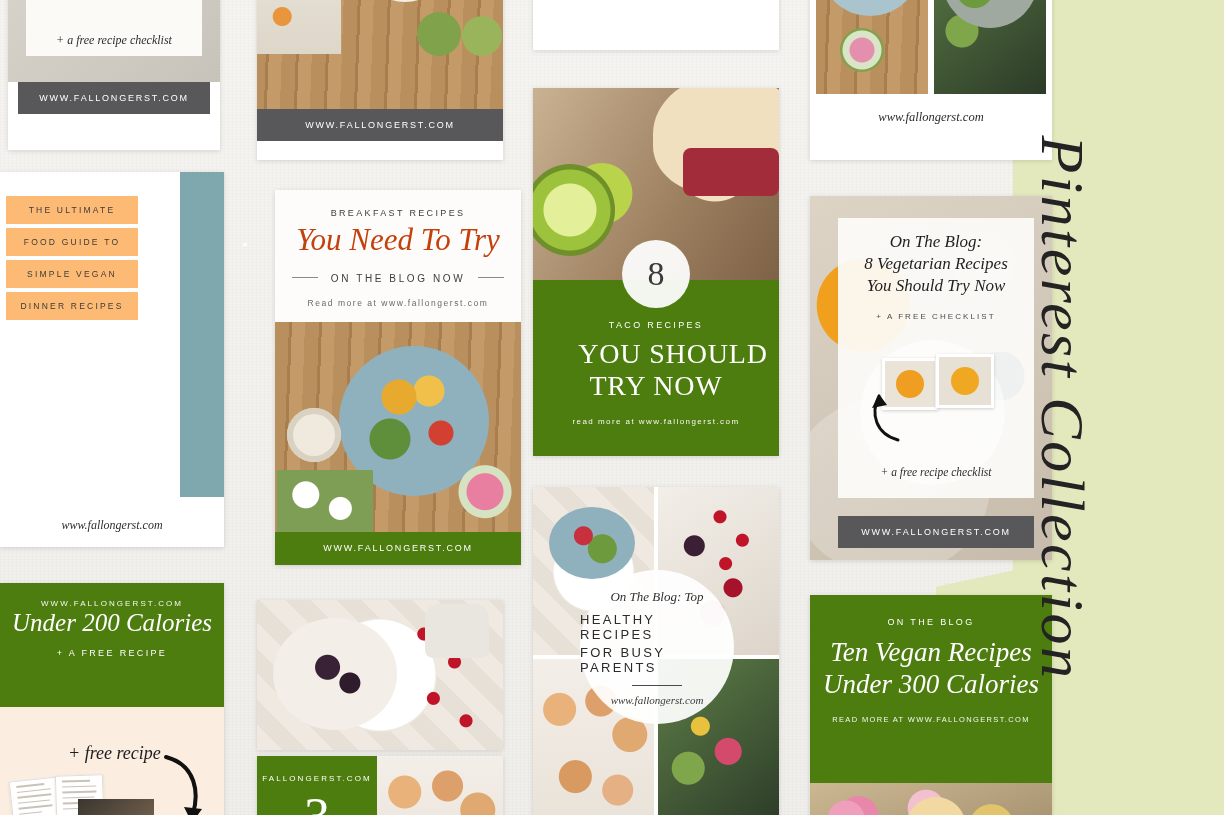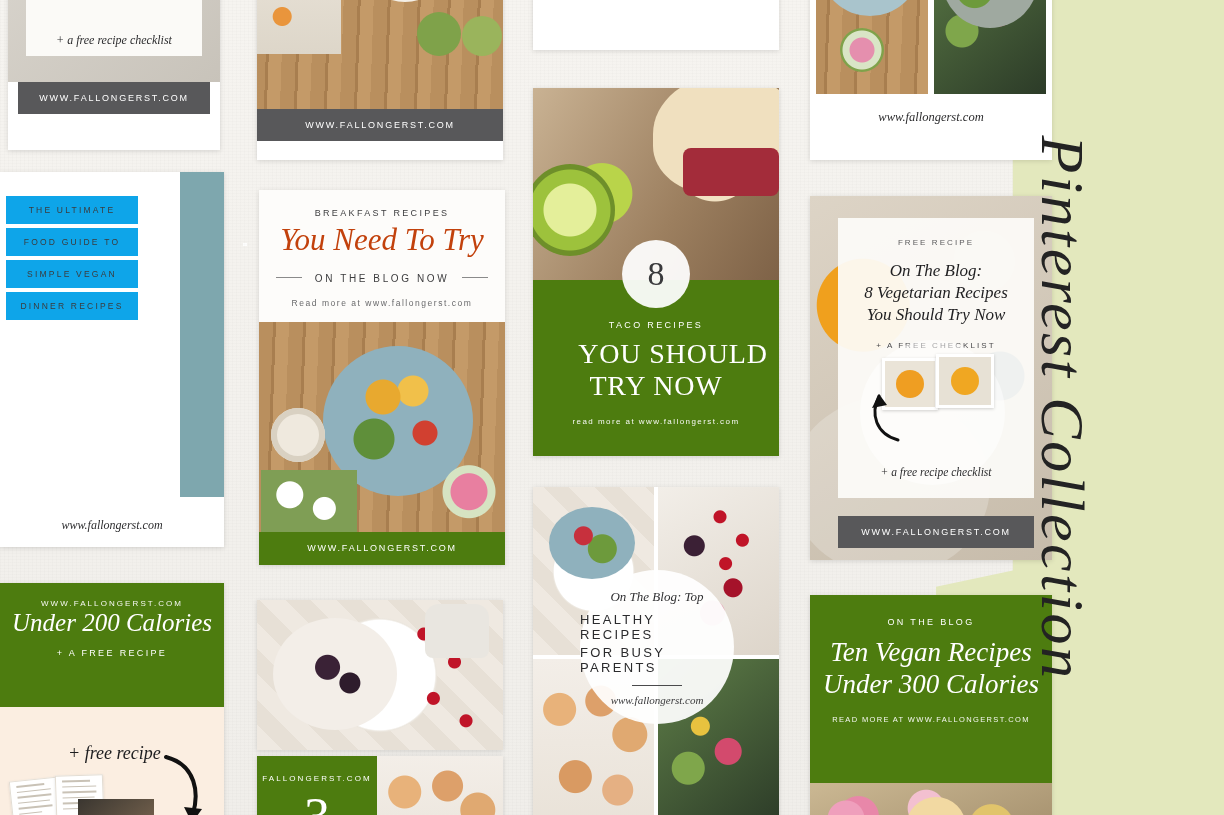--- a/index.html
+++ b/index.html
@@ -85,21 +85,21 @@
       radial-gradient(circle at 22% 30%, #e8b27a 0 16px, transparent 17px),
       radial-gradient(circle at 56% 25%, #dda06a 0 15px, transparent 16px),
       radial-gradient(circle at 80% 45%, #e0a971 0 17px, transparent 18px),
       radial-gradient(circle at 35% 70%, #d99a62 0 16px, transparent 17px),
       radial-gradient(circle at 70% 78%, #e5b083 0 15px, transparent 16px),
       linear-gradient(#f3eee8,#e9e2d8); }
 
   
   .band-dark  { background:#58585a; color:#fff; }
   .band-teal  { background:#4d7c0f; color:#fff; }
-  .band-white { background:#0ea5e9; color:#3b3b3d; }
+  .band-white { background:#fdba74; color:#3b3b3d; }
   .band-cream { background:#fbeee1; color:#2f2f31; }
 
   .serif   { font-family:"Liberation Serif", serif; }
   .ital    { font-family:"Liberation Serif", serif; font-style:italic; }
   .track   { letter-spacing:.18em; }
   .track2  { letter-spacing:.26em; }
   .center  { text-align:center; }
 
   .url-dark { font-size:9px; letter-spacing:.2em; padding:11px 0; text-align:center; }
 
@@ -215,21 +215,21 @@
            radial-gradient(circle at 45% 40%, #1f1a26 0 11px, transparent 12px),
            radial-gradient(circle at 62% 62%, #b0182c 0 8px, transparent 9px),
            #f4efe6;"></div>
 
       <div style="position:absolute; left:160px; top:108px; width:44px; height:44px; border-radius:50%; background:#7fa24a;"></div>
       <div style="position:absolute; left:205px; top:112px; width:40px; height:40px; border-radius:50%; background:#9ab45c;"></div>
     </div>
     <div class="band-dark url-dark">WWW.FALLONGERST.COM</div>
   </div>
 
-  <div class="pin" style="left:259px; top:190px; width:246px; height:375px;">
+  <div class="pin" style="left:275px; top:190px; width:246px; height:375px;">
     <div style="height:132px; background:#fdfcfa; padding-top:18px;">
       <div class="track2 center" style="font-size:9px; color:#3c3c3e;">BREAKFAST RECIPES</div>
       <div class="ital center" style="font-size:31px; color:#c2410c; margin-top:4px;">You Need To Try</div>
       <div class="center" style="margin-top:10px;">
         <span class="hr-rule"></span>
         <span class="track2" style="font-size:10px; color:#3c3c3e; margin:0 8px;">ON THE BLOG NOW</span>
         <span class="hr-rule"></span>
       </div>
       <div class="track center" style="font-size:8.5px; color:#6a6a6c; margin-top:12px;">Read more at www.fallongerst.com</div>
     </div>
@@ -347,21 +347,20 @@
   </div>
 
   <div class="pin" style="left:810px; top:196px; width:242px; height:364px;">
     <div class="photo f-pumpkin" style="position:absolute; inset:0;">
       <div style="position:absolute; left:148px; top:120px; width:140px; height:150px; background:
            radial-gradient(circle at 30% 40%, #2e5b74 0 24px, transparent 25px), transparent;"></div>
       <div style="position:absolute; left:-20px; top:200px; width:200px; height:180px; border-radius:50%; background:rgba(255,255,255,.22);"></div>
     </div>
 
     <div style="position:absolute; left:28px; top:22px; right:18px; bottom:62px; background:rgba(252,251,248,.94);">
-      <div class="track2 center" style="font-size:8px; color:#5b5b5d; padding-top:20px;">FREE RECIPE</div>
       <div class="ital center" style="font-size:17px; color:#1f1f21; margin-top:14px;">On The Blog:</div>
       <div class="ital center" style="font-size:17px; color:#1f1f21; margin-top:2px;">8 Vegetarian Recipes</div>
       <div class="ital center" style="font-size:17px; color:#1f1f21; margin-top:2px;">You Should Try Now</div>
       <div class="track2 center" style="font-size:8px; color:#4a4a4c; margin-top:16px;">+ A FREE CHECKLIST</div>
 
       <div style="position:absolute; left:22px; top:122px; width:145px; height:145px; border-radius:50%; background:rgba(255,255,255,.5);"></div>
       <div style="position:absolute; left:44px; top:140px; width:56px; height:52px; background:#eae4d8; border:3px solid #fff; box-shadow:0 1px 3px rgba(0,0,0,.18);">
         <div style="position:absolute;left:50%;top:50%;width:28px;height:28px;margin:-14px 0 0 -14px;border-radius:50%;background:#ef9e22;"></div>
       </div>
       <div style="position:absolute; left:98px; top:136px; width:58px; height:54px; background:#e7e1d5; border:3px solid #fff; box-shadow:0 1px 3px rgba(0,0,0,.18);">

